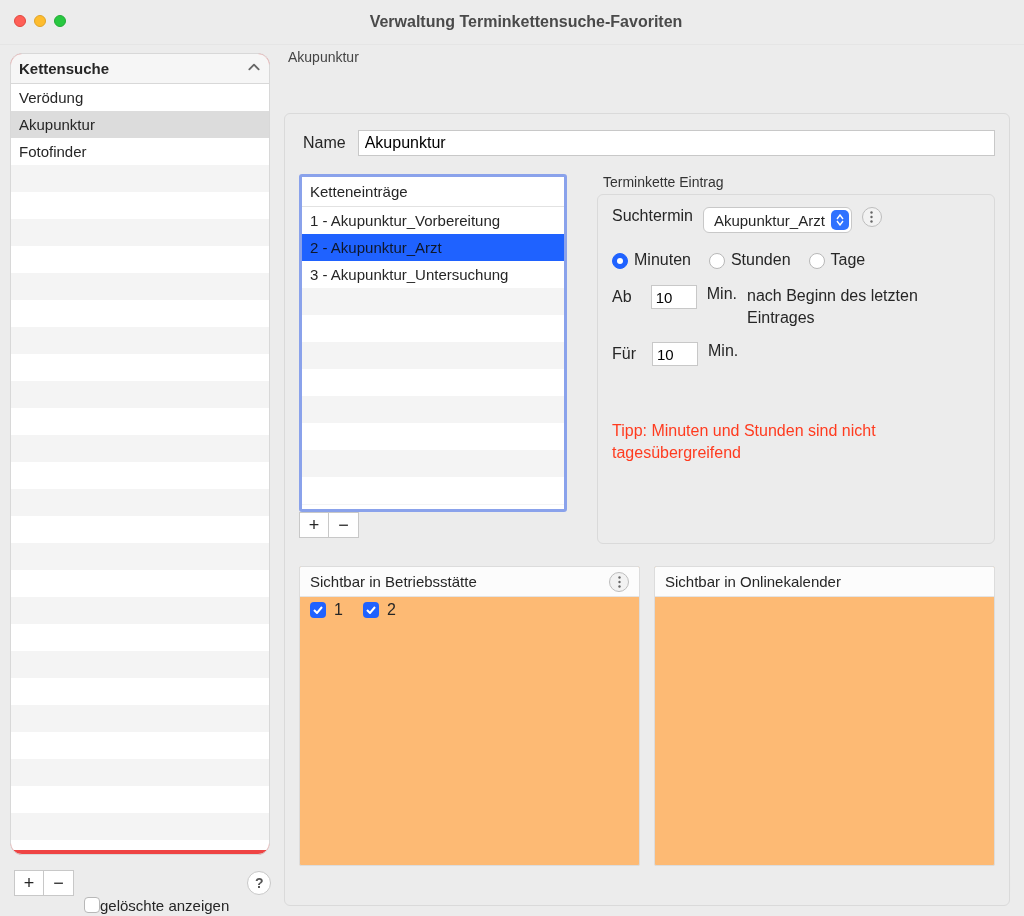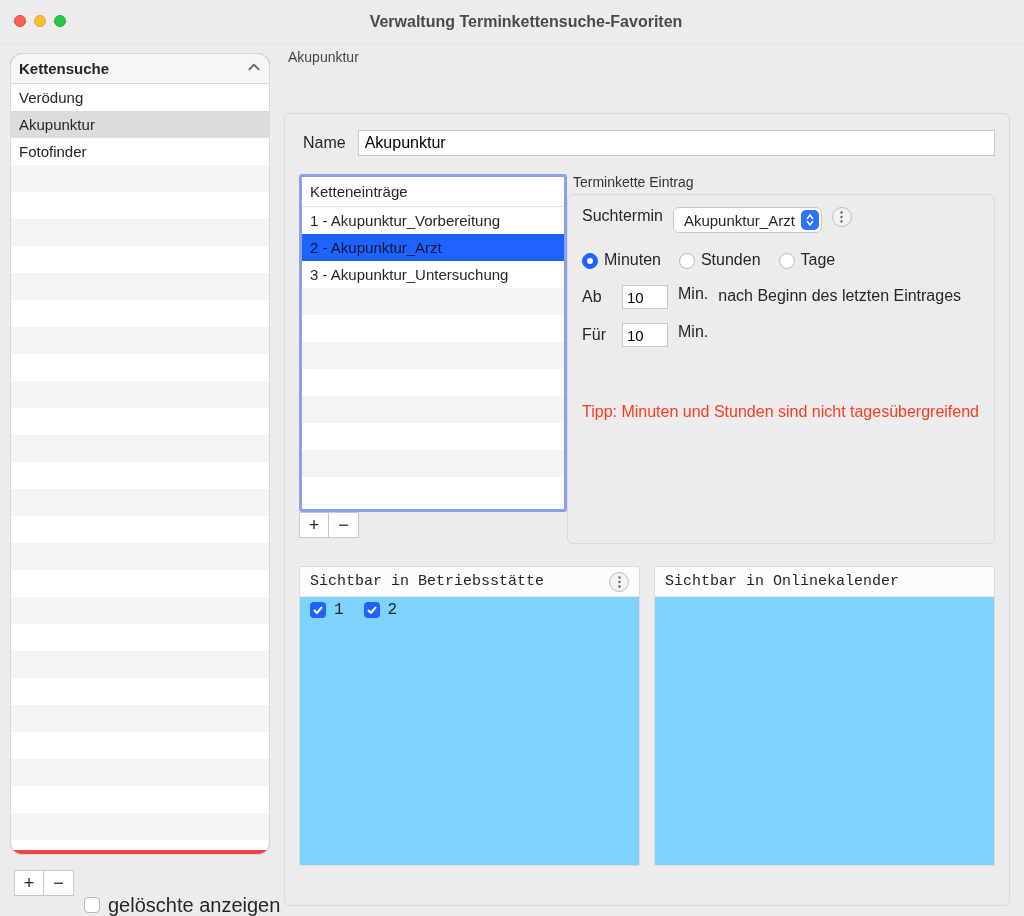--- a/index.html
+++ b/index.html
@@ -84,21 +84,21 @@
   }
 
   
   .namerow { display: flex; align-items: center; gap: 12px; margin: 4px 0 18px 4px; }
   .namerow label { font-size: 16px; }
   .namerow input {
     flex: 1; height: 26px; border: 1px solid #c8c8c8;
     padding: 2px 6px; font-size: 16px; background: #fff;
   }
 
-  .midcols { display: flex; gap: 0; }
+  .midcols { display: flex; gap: 30px; }
 
   
   .entries-wrap { width: 268px; }
   .entries {
     border: 3px solid #8aa2eb;
     border-radius: 3px;
     background: #fff;
     height: 338px;
     overflow: hidden;
   }
@@ -172,24 +172,23 @@
   .valrow > label { width: 30px; font-size: 16px; padding-top: 3px; }
   .numin { width: 46px; height: 24px; border: 1px solid #c8c8c8; padding: 2px 4px; font-size: 15px; text-align: left; }
   .unit { font-size: 16px; }
   .desc { font-size: 16px; line-height: 1.35; }
 
   .tipp { color: #ff3b1f; font-size: 16px; margin-top: 54px; line-height: 1.35; }
 
   
   .vis-row { display: flex; gap: 14px; margin-top: 22px; }
   .vis {
-    flex: 1; background: #7dd3fc; border: 1px solid #dcdcdc;
+    flex: 1; background: #fdba74; border: 1px solid #dcdcdc;
     border-radius: 2px; height: 300px; position: relative;
     overflow: hidden;
-    font-family: Liberation Mono, monospace;
   }
   .vis .vhdr {
     height: 30px; display: flex; align-items: center; padding: 0 10px;
     background: #fcfcfc; border-bottom: 1px solid #e4e4e4; font-size: 15px;
     justify-content: space-between;
   }
   .chk { display: inline-flex; align-items: center; gap: 8px; font-size: 16px; padding: 4px 10px; }
   .cbox {
     width: 16px; height: 16px; border-radius: 4px; background: #1f62ff;
     display: flex; align-items: center; justify-content: center;
@@ -208,21 +207,21 @@
     background: #fff; display:flex; align-items:center; justify-content:center;
     font-weight: 700; font-size: 14px; color: #555; margin-left: 8px;
   }
   .footer .spacer { flex: 1; }
   .okbtn {
     min-width: 58px; height: 28px; border-radius: 7px; border: 1px solid #cfcfcf;
     background: #fff; font-size: 15px; display:flex; align-items:center; justify-content:center;
     box-shadow: 0 1px 1px rgba(0,0,0,0.05);
     padding: 0 12px;
   }
-  .show-deleted { display:flex; align-items:center; gap: 8px; font-size: 20px; margin-top: 44px; }
+  .show-deleted { display:flex; align-items:center; font-size: 15px; margin-top: 44px; }
 </style>
 </head>
 <body>
 
 <div class="titlebar">
   <div class="traffic">
     <div class="tl red"></div>
     <div class="tl yellow"></div>
     <div class="tl green"></div>
   </div>

